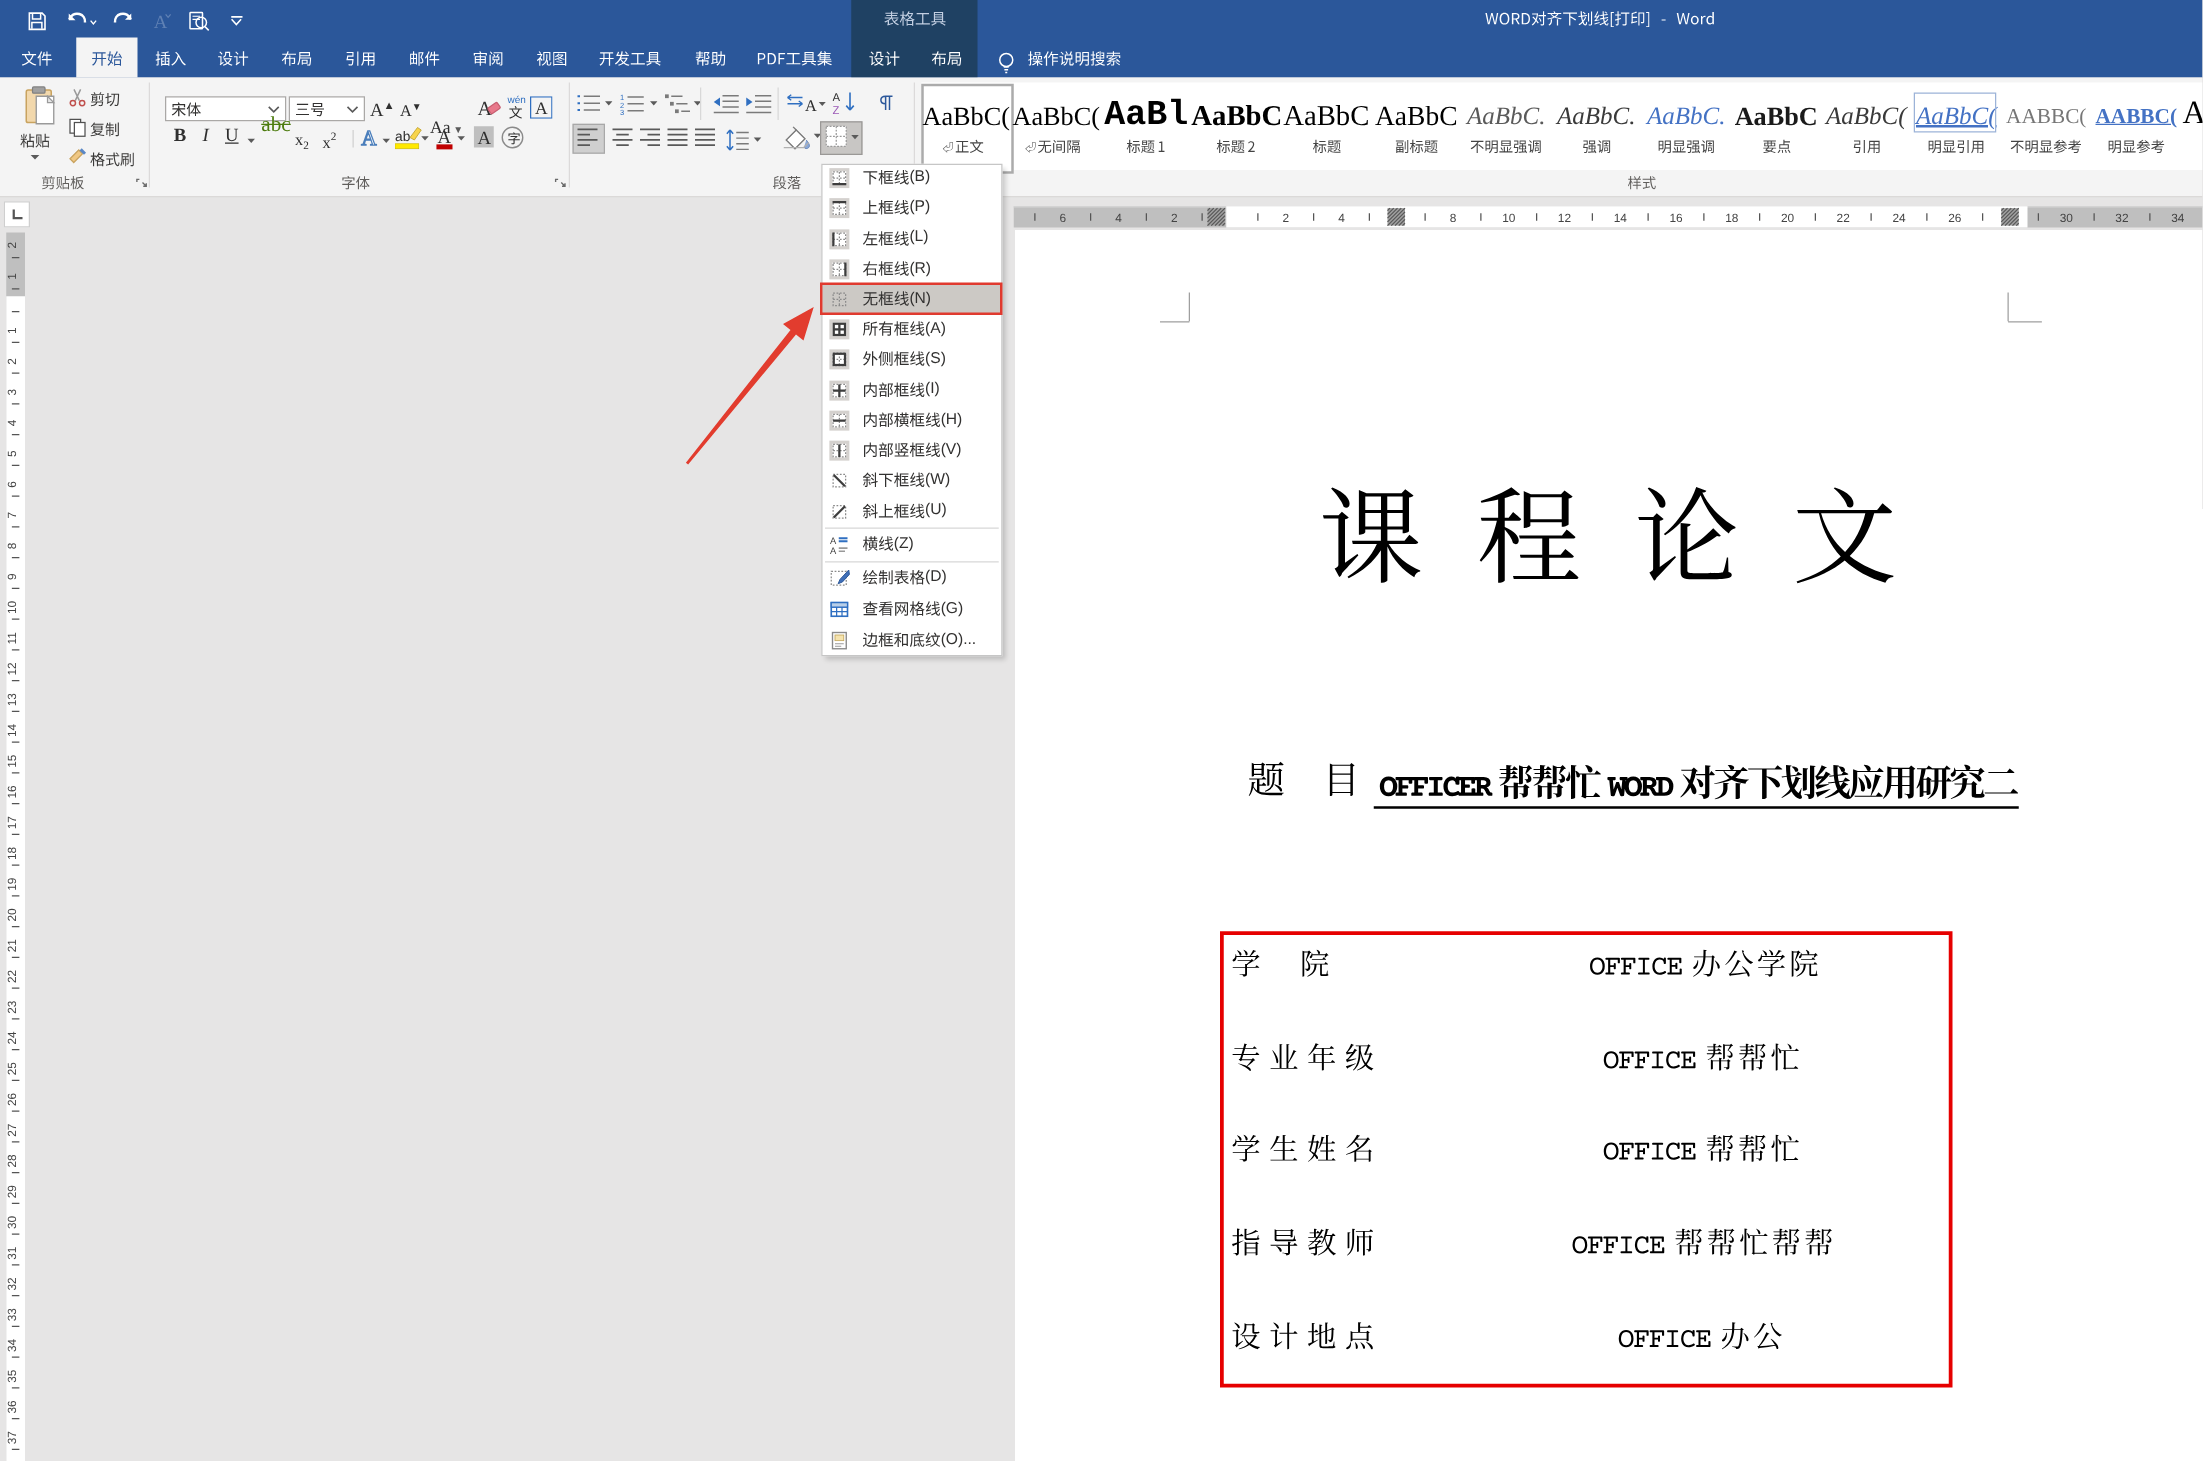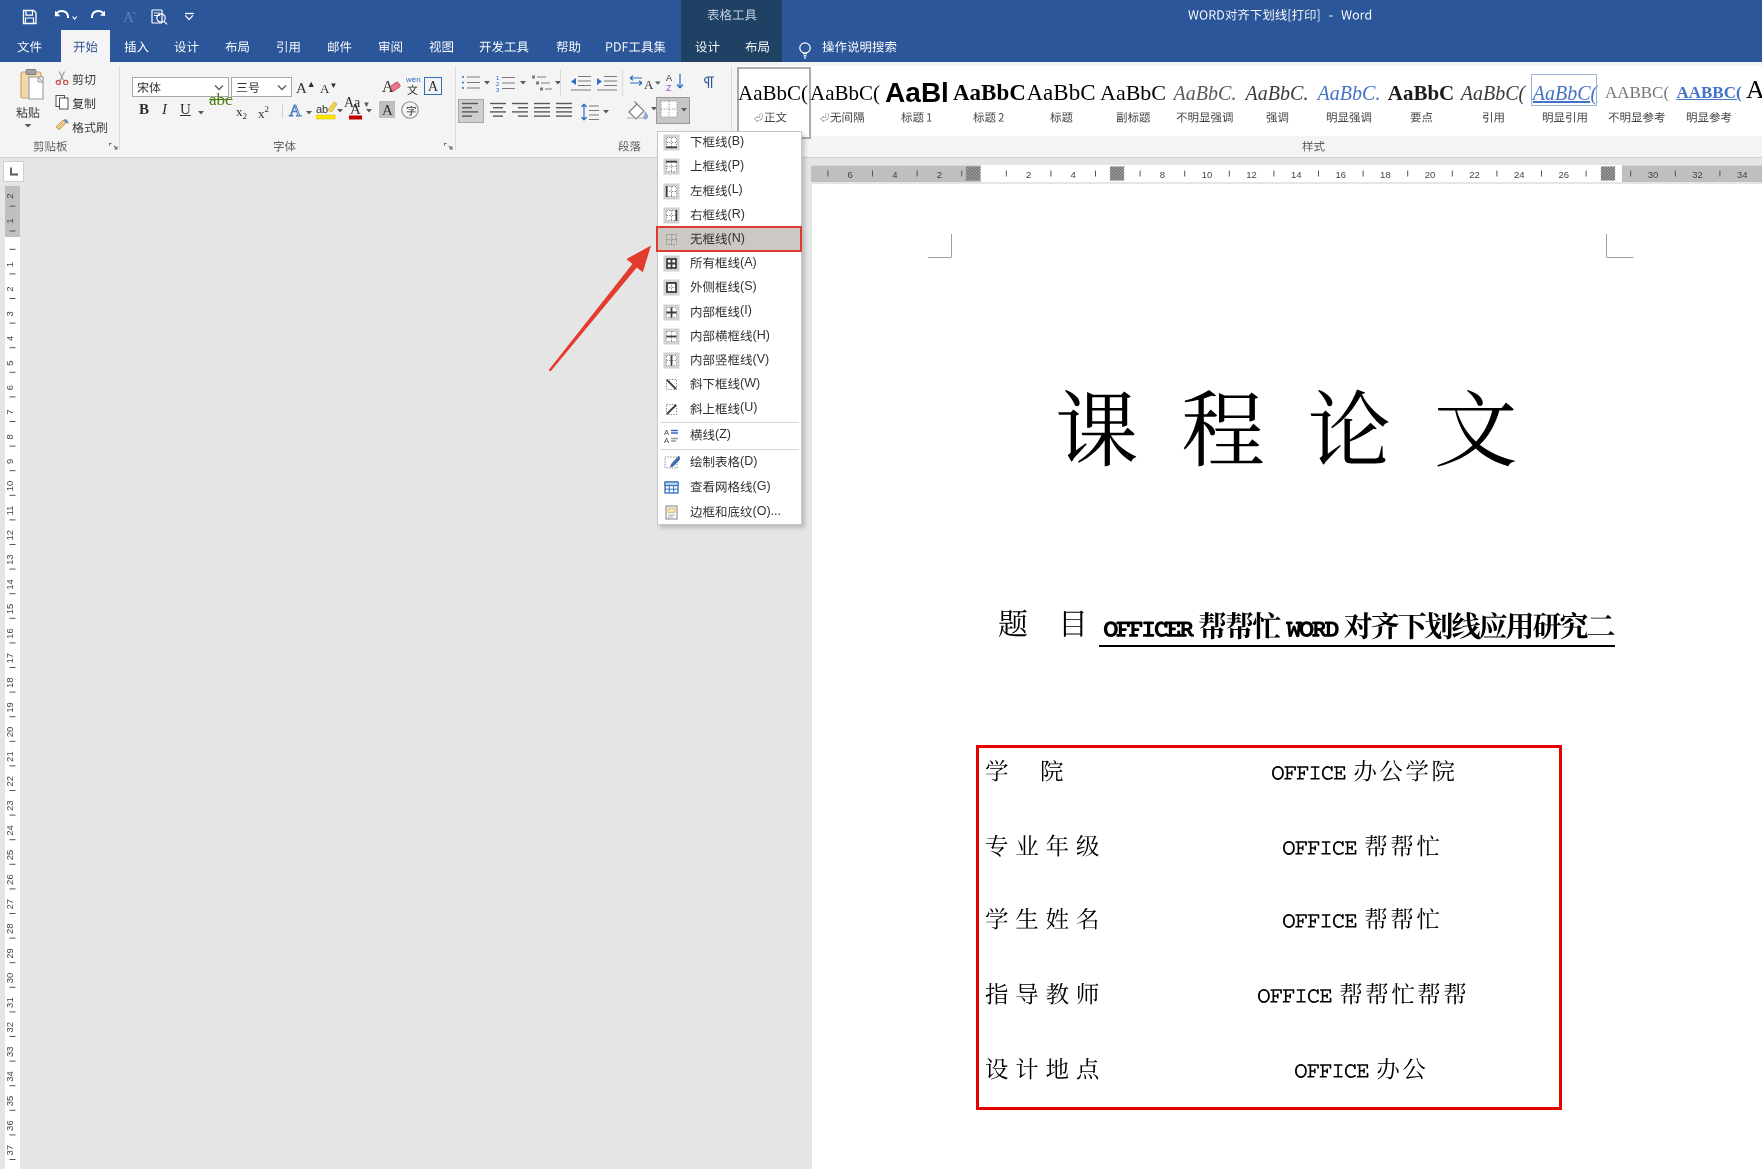--- a/index.html
+++ b/index.html
@@ -307,21 +307,21 @@
 <svg style="position:absolute;left:763.5px;top:111.4px;" width="25.0" height="14.7" viewBox="0 0 25.0 14.7">
     <path fill="#444444" d="M2.2 4.7L2.2 10.1L0.6 10.1L0.6 11L10.9 11L10.9 10.1L6.5 10.1L6.5 6.5L10.1 6.5L10.1 5.7L6.5 5.7L6.5 2.6L10.5 2.6L10.5 1.8L1 1.8L1 2.6L5.6 2.6L5.6 10.1L3 10.1L3 4.7ZM16.4 1.1C16.7 1.7 17.1 2.4 17.2 2.9L18.2 2.6C18 2.1 17.6 1.4 17.3 0.8ZM12.1 2.9L12.1 3.8L13.9 3.8C14.5 5.5 15.5 7 16.6 8.3C15.4 9.3 13.8 10.1 11.9 10.7C12.1 10.9 12.4 11.3 12.5 11.5C14.4 10.9 16 10 17.3 8.9C18.6 10.1 20.1 10.9 22 11.4C22.2 11.2 22.4 10.8 22.6 10.6C20.8 10.2 19.2 9.3 17.9 8.3C19.1 7.1 20 5.6 20.7 3.8L22.5 3.8L22.5 2.9ZM17.3 7.7C16.2 6.6 15.4 5.3 14.8 3.8L19.7 3.8C19.1 5.3 18.3 6.6 17.3 7.7Z"></path>
   </svg>
 <div class="abs" style="left:809px;top:76px;width:72px;height:34px;font-family:'Liberation Serif';font-size:21px;color:#000;font-weight:normal;text-align:center;line-height:34px;white-space:nowrap">AaBbC(</div>
 <svg style="position:absolute;left:819.8px;top:112.7px;" width="11.0" height="11.5" viewBox="0 0 11.0 11.5">
     <path fill="#444444" d="M8.4 3.8L8.4 0.8L5.7 0.8L5.7 3.8C5.7 4.5 5.5 4.8 4.8 4.8C4 4.8 3.7 4.8 3.7 4.8C3.7 4.8 3.7 4.5 3.7 3L0.2 6L3.7 9.1C3.7 7.6 3.7 7.3 3.7 7.3C3.7 7.3 4 7.3 4.8 7.3C5.2 7.3 5.7 7.3 6.2 7.2C6.7 7.1 7.1 6.9 7.5 6.5C7.8 6.2 8.1 5.7 8.2 5.2C8.4 4.6 8.4 4.1 8.4 3.8ZM6.1 1.1L8 1.1C8 1.1 8 1.5 8 3.8C8 4.6 7.9 5.6 7.2 6.3C6.6 6.9 5.8 7 4.8 7L3.4 7C3.4 7.9 3.4 8.3 3.4 8.3C2.9 7.9 1 6.3 0.8 6C1 5.8 2.9 4.1 3.4 3.7C3.4 3.7 3.4 4.2 3.4 5.1L4.8 5.1C5.2 5.1 5.6 5 5.8 4.8C6 4.6 6.1 4.3 6.1 3.8C6.1 1.5 6.1 1.1 6.1 1.1Z"></path>
   </svg>
 <svg style="position:absolute;left:829.8px;top:111.4px;" width="36.5" height="14.7" viewBox="0 0 36.5 14.7">
     <path fill="#444444" d="M1.3 1.7L1.3 2.5L5.1 2.5C5.1 3.4 5.1 4.2 4.9 5.1L0.6 5.1L0.6 5.9L4.8 5.9C4.3 7.9 3.2 9.8 0.4 10.8C0.7 11 0.9 11.3 1 11.5C4 10.3 5.2 8.2 5.6 5.9L5.9 5.9L5.9 9.9C5.9 10.9 6.2 11.2 7.4 11.2C7.6 11.2 9.3 11.2 9.5 11.2C10.6 11.2 10.9 10.8 11 8.9C10.8 8.9 10.4 8.7 10.2 8.5C10.1 10.1 10.1 10.4 9.5 10.4C9.1 10.4 7.8 10.4 7.5 10.4C6.9 10.4 6.8 10.3 6.8 9.9L6.8 5.9L10.9 5.9L10.9 5.1L5.8 5.1C5.9 4.2 6 3.4 6 2.5L10.3 2.5L10.3 1.7ZM12.5 3.5L12.5 11.5L13.4 11.5L13.4 3.5ZM12.7 1.5C13.2 2 13.8 2.7 14.1 3.2L14.8 2.7C14.5 2.2 13.9 1.6 13.4 1.1ZM15.9 7.2L18.6 7.2L18.6 8.7L15.9 8.7ZM15.9 4.9L18.6 4.9L18.6 6.5L15.9 6.5ZM15.1 4.2L15.1 9.5L19.4 9.5L19.4 4.2ZM15.5 1.6L15.5 2.4L21.1 2.4L21.1 10.5C21.1 10.6 21.1 10.6 20.9 10.7C20.8 10.7 20.3 10.7 19.8 10.6C19.9 10.9 20 11.2 20.1 11.4C20.8 11.4 21.3 11.4 21.6 11.3C21.9 11.2 22 10.9 22 10.5L22 1.6ZM28.8 3.5L32.5 3.5L32.5 4.5L28.8 4.5ZM28.1 2.8L28.1 5.2L33.3 5.2L33.3 2.8ZM27.5 1.4L27.5 2.2L33.9 2.2L33.9 1.4ZM23.9 1.4L23.9 11.5L24.7 11.5L24.7 2.2L26.1 2.2C25.9 2.9 25.5 3.9 25.2 4.8C26 5.7 26.2 6.5 26.2 7.1C26.2 7.5 26.2 7.8 26 7.9C25.9 8 25.8 8 25.6 8C25.4 8 25.2 8 25 8C25.1 8.2 25.2 8.6 25.2 8.8C25.4 8.8 25.7 8.8 26 8.8C26.2 8.7 26.4 8.7 26.6 8.5C26.9 8.3 27 7.8 27 7.2C27 6.5 26.8 5.6 26 4.7C26.4 3.8 26.8 2.6 27.1 1.7L26.6 1.3L26.4 1.4ZM31.8 6.7C31.6 7.2 31.2 7.9 30.9 8.3L28.8 8.3L28.8 9L30.3 9L30.3 11.2L31 11.2L31 9L32.6 9L32.6 8.3L31.6 8.3C31.9 7.9 32.2 7.4 32.4 6.9ZM29 6.9C29.3 7.3 29.7 8 29.9 8.3L30.5 8.1C30.3 7.7 29.9 7.1 29.6 6.7ZM27.6 5.8L27.6 11.5L28.3 11.5L28.3 6.5L33 6.5L33 10.6C33 10.8 33 10.8 32.8 10.8C32.7 10.8 32.3 10.8 31.9 10.8C32 11 32.1 11.3 32.2 11.5C32.8 11.5 33.2 11.5 33.4 11.4C33.7 11.2 33.8 11 33.8 10.6L33.8 5.8Z"></path>
   </svg>
-<div class="abs" style="left:881px;top:76px;width:72px;height:34px;font-family:Liberation Sans, sans-serif;font-size:28px;color:#000;font-weight:bold;text-align:center;line-height:34px;white-space:nowrap">AaBl</div>
+<div class="abs" style="left:881px;top:76px;width:72px;height:34px;font-family:Liberation Mono, monospace;font-size:28px;color:#000;font-weight:bold;text-align:center;line-height:34px;white-space:nowrap">AaBl</div>
 <svg style="position:absolute;left:901.3px;top:111.4px;" width="33.4" height="14.7" viewBox="0 0 33.4 14.7">
     <path fill="#444444" d="M5.4 1.8L5.4 2.6L10.4 2.6L10.4 1.8ZM9 6.8C9.5 8 10 9.5 10.2 10.4L11 10.1C10.8 9.2 10.3 7.7 9.7 6.6ZM5.6 6.6C5.3 7.9 4.8 9.1 4.2 9.9C4.4 10 4.7 10.3 4.9 10.4C5.5 9.5 6.1 8.2 6.4 6.8ZM4.9 4.5L4.9 5.4L7.3 5.4L7.3 10.4C7.3 10.5 7.3 10.6 7.1 10.6C6.9 10.6 6.4 10.6 5.8 10.6C5.9 10.8 6 11.2 6.1 11.5C6.9 11.5 7.4 11.4 7.8 11.3C8.1 11.1 8.2 10.9 8.2 10.4L8.2 5.4L11 5.4L11 4.5ZM2.3 0.9L2.3 3.4L0.6 3.4L0.6 4.2L2.1 4.2C1.8 5.6 1 7.2 0.3 8.1C0.4 8.3 0.7 8.7 0.8 8.9C1.3 8.2 1.9 7 2.3 5.7L2.3 11.5L3.2 11.5L3.2 5.5C3.6 6 4 6.8 4.2 7.1L4.7 6.4C4.5 6.1 3.5 4.9 3.2 4.5L3.2 4.2L4.7 4.2L4.7 3.4L3.2 3.4L3.2 0.9ZM13.5 3.5L15.9 3.5L15.9 4.4L13.5 4.4ZM13.5 2L15.9 2L15.9 2.9L13.5 2.9ZM12.7 1.4L12.7 5L16.7 5L16.7 1.4ZM19.5 4.5C19.4 7.5 19.2 8.9 16.8 9.7C16.9 9.8 17.1 10.1 17.2 10.3C19.8 9.4 20.1 7.7 20.2 4.5ZM19.9 8.4C20.6 9 21.5 9.7 21.9 10.2L22.5 9.7C22 9.2 21.1 8.5 20.4 8ZM12.9 7.1C12.9 8.8 12.7 10.2 11.9 11.1C12.1 11.1 12.4 11.4 12.5 11.5C12.9 10.9 13.2 10.3 13.4 9.5C14.4 11 16.1 11.2 18.6 11.2L22.3 11.2C22.3 11 22.4 10.7 22.6 10.5C21.9 10.5 19.1 10.5 18.6 10.5C17.2 10.5 16 10.5 15.1 10.1L15.1 8.4L17.1 8.4L17.1 7.8L15.1 7.8L15.1 6.5L17.3 6.5L17.3 5.9L12.1 5.9L12.1 6.5L14.4 6.5L14.4 9.6C14.1 9.4 13.8 9 13.5 8.6C13.6 8.1 13.6 7.6 13.7 7.2ZM17.7 3.3L17.7 8.1L18.4 8.1L18.4 3.9L21.2 3.9L21.2 8.1L21.9 8.1L21.9 3.3L19.8 3.3C19.9 2.9 20.1 2.5 20.2 2.2L22.5 2.2L22.5 1.4L17.2 1.4L17.2 2.2L19.3 2.2C19.2 2.5 19.1 2.9 19 3.3ZM26 10.6L30.6 10.6L30.6 9.7L28.9 9.7L28.9 2.2L28.1 2.2C27.7 2.4 27.1 2.6 26.4 2.7L26.4 3.4L27.9 3.4L27.9 9.7L26 9.7Z"></path>
   </svg>
 <div class="abs" style="left:953px;top:76px;width:72px;height:34px;font-family:'Liberation Serif';font-size:23px;color:#000;font-weight:bold;text-align:center;line-height:34px;white-space:nowrap">AaBbC</div>
 <svg style="position:absolute;left:973.3px;top:111.4px;" width="33.4" height="14.7" viewBox="0 0 33.4 14.7">
     <path fill="#444444" d="M5.4 1.8L5.4 2.6L10.4 2.6L10.4 1.8ZM9 6.8C9.5 8 10 9.5 10.2 10.4L11 10.1C10.8 9.2 10.3 7.7 9.7 6.6ZM5.6 6.6C5.3 7.9 4.8 9.1 4.2 9.9C4.4 10 4.7 10.3 4.9 10.4C5.5 9.5 6.1 8.2 6.4 6.8ZM4.9 4.5L4.9 5.4L7.3 5.4L7.3 10.4C7.3 10.5 7.3 10.6 7.1 10.6C6.9 10.6 6.4 10.6 5.8 10.6C5.9 10.8 6 11.2 6.1 11.5C6.9 11.5 7.4 11.4 7.8 11.3C8.1 11.1 8.2 10.9 8.2 10.4L8.2 5.4L11 5.4L11 4.5ZM2.3 0.9L2.3 3.4L0.6 3.4L0.6 4.2L2.1 4.2C1.8 5.6 1 7.2 0.3 8.1C0.4 8.3 0.7 8.7 0.8 8.9C1.3 8.2 1.9 7 2.3 5.7L2.3 11.5L3.2 11.5L3.2 5.5C3.6 6 4 6.8 4.2 7.1L4.7 6.4C4.5 6.1 3.5 4.9 3.2 4.5L3.2 4.2L4.7 4.2L4.7 3.4L3.2 3.4L3.2 0.9ZM13.5 3.5L15.9 3.5L15.9 4.4L13.5 4.4ZM13.5 2L15.9 2L15.9 2.9L13.5 2.9ZM12.7 1.4L12.7 5L16.7 5L16.7 1.4ZM19.5 4.5C19.4 7.5 19.2 8.9 16.8 9.7C16.9 9.8 17.1 10.1 17.2 10.3C19.8 9.4 20.1 7.7 20.2 4.5ZM19.9 8.4C20.6 9 21.5 9.7 21.9 10.2L22.5 9.7C22 9.2 21.1 8.5 20.4 8ZM12.9 7.1C12.9 8.8 12.7 10.2 11.9 11.1C12.1 11.1 12.4 11.4 12.5 11.5C12.9 10.9 13.2 10.3 13.4 9.5C14.4 11 16.1 11.2 18.6 11.2L22.3 11.2C22.3 11 22.4 10.7 22.6 10.5C21.9 10.5 19.1 10.5 18.6 10.5C17.2 10.5 16 10.5 15.1 10.1L15.1 8.4L17.1 8.4L17.1 7.8L15.1 7.8L15.1 6.5L17.3 6.5L17.3 5.9L12.1 5.9L12.1 6.5L14.4 6.5L14.4 9.6C14.1 9.4 13.8 9 13.5 8.6C13.6 8.1 13.6 7.6 13.7 7.2ZM17.7 3.3L17.7 8.1L18.4 8.1L18.4 3.9L21.2 3.9L21.2 8.1L21.9 8.1L21.9 3.3L19.8 3.3C19.9 2.9 20.1 2.5 20.2 2.2L22.5 2.2L22.5 1.4L17.2 1.4L17.2 2.2L19.3 2.2C19.2 2.5 19.1 2.9 19 3.3ZM25.5 10.6L30.8 10.6L30.8 9.7L28.5 9.7C28 9.7 27.5 9.7 27.1 9.8C29.1 7.9 30.4 6.2 30.4 4.5C30.4 3 29.5 2 27.9 2C26.9 2 26.1 2.5 25.5 3.2L26.1 3.8C26.5 3.3 27.1 2.9 27.8 2.9C28.9 2.9 29.4 3.6 29.4 4.5C29.4 6 28.2 7.6 25.5 10Z"></path>
   </svg>
 <div class="abs" style="left:1025px;top:76px;width:72px;height:34px;font-family:'Liberation Serif';font-size:23px;color:#000;font-weight:normal;text-align:center;line-height:34px;white-space:nowrap">AaBbC</div>
 <svg style="position:absolute;left:1049.5px;top:111.4px;" width="25.0" height="14.7" viewBox="0 0 25.0 14.7">
     <path fill="#444444" d="M5.4 1.8L5.4 2.6L10.4 2.6L10.4 1.8ZM9 6.8C9.5 8 10 9.5 10.2 10.4L11 10.1C10.8 9.2 10.3 7.7 9.7 6.6ZM5.6 6.6C5.3 7.9 4.8 9.1 4.2 9.9C4.4 10 4.7 10.3 4.9 10.4C5.5 9.5 6.1 8.2 6.4 6.8ZM4.9 4.5L4.9 5.4L7.3 5.4L7.3 10.4C7.3 10.5 7.3 10.6 7.1 10.6C6.9 10.6 6.4 10.6 5.8 10.6C5.9 10.8 6 11.2 6.1 11.5C6.9 11.5 7.4 11.4 7.8 11.3C8.1 11.1 8.2 10.9 8.2 10.4L8.2 5.4L11 5.4L11 4.5ZM2.3 0.9L2.3 3.4L0.6 3.4L0.6 4.2L2.1 4.2C1.8 5.6 1 7.2 0.3 8.1C0.4 8.3 0.7 8.7 0.8 8.9C1.3 8.2 1.9 7 2.3 5.7L2.3 11.5L3.2 11.5L3.2 5.5C3.6 6 4 6.8 4.2 7.1L4.7 6.4C4.5 6.1 3.5 4.9 3.2 4.5L3.2 4.2L4.7 4.2L4.7 3.4L3.2 3.4L3.2 0.9ZM13.5 3.5L15.9 3.5L15.9 4.4L13.5 4.4ZM13.5 2L15.9 2L15.9 2.9L13.5 2.9ZM12.7 1.4L12.7 5L16.7 5L16.7 1.4ZM19.5 4.5C19.4 7.5 19.2 8.9 16.8 9.7C16.9 9.8 17.1 10.1 17.2 10.3C19.8 9.4 20.1 7.7 20.2 4.5ZM19.9 8.4C20.6 9 21.5 9.7 21.9 10.2L22.5 9.7C22 9.2 21.1 8.5 20.4 8ZM12.9 7.1C12.9 8.8 12.7 10.2 11.9 11.1C12.1 11.1 12.4 11.4 12.5 11.5C12.9 10.9 13.2 10.3 13.4 9.5C14.4 11 16.1 11.2 18.6 11.2L22.3 11.2C22.3 11 22.4 10.7 22.6 10.5C21.9 10.5 19.1 10.5 18.6 10.5C17.2 10.5 16 10.5 15.1 10.1L15.1 8.4L17.1 8.4L17.1 7.8L15.1 7.8L15.1 6.5L17.3 6.5L17.3 5.9L12.1 5.9L12.1 6.5L14.4 6.5L14.4 9.6C14.1 9.4 13.8 9 13.5 8.6C13.6 8.1 13.6 7.6 13.7 7.2ZM17.7 3.3L17.7 8.1L18.4 8.1L18.4 3.9L21.2 3.9L21.2 8.1L21.9 8.1L21.9 3.3L19.8 3.3C19.9 2.9 20.1 2.5 20.2 2.2L22.5 2.2L22.5 1.4L17.2 1.4L17.2 2.2L19.3 2.2C19.2 2.5 19.1 2.9 19 3.3Z"></path>

